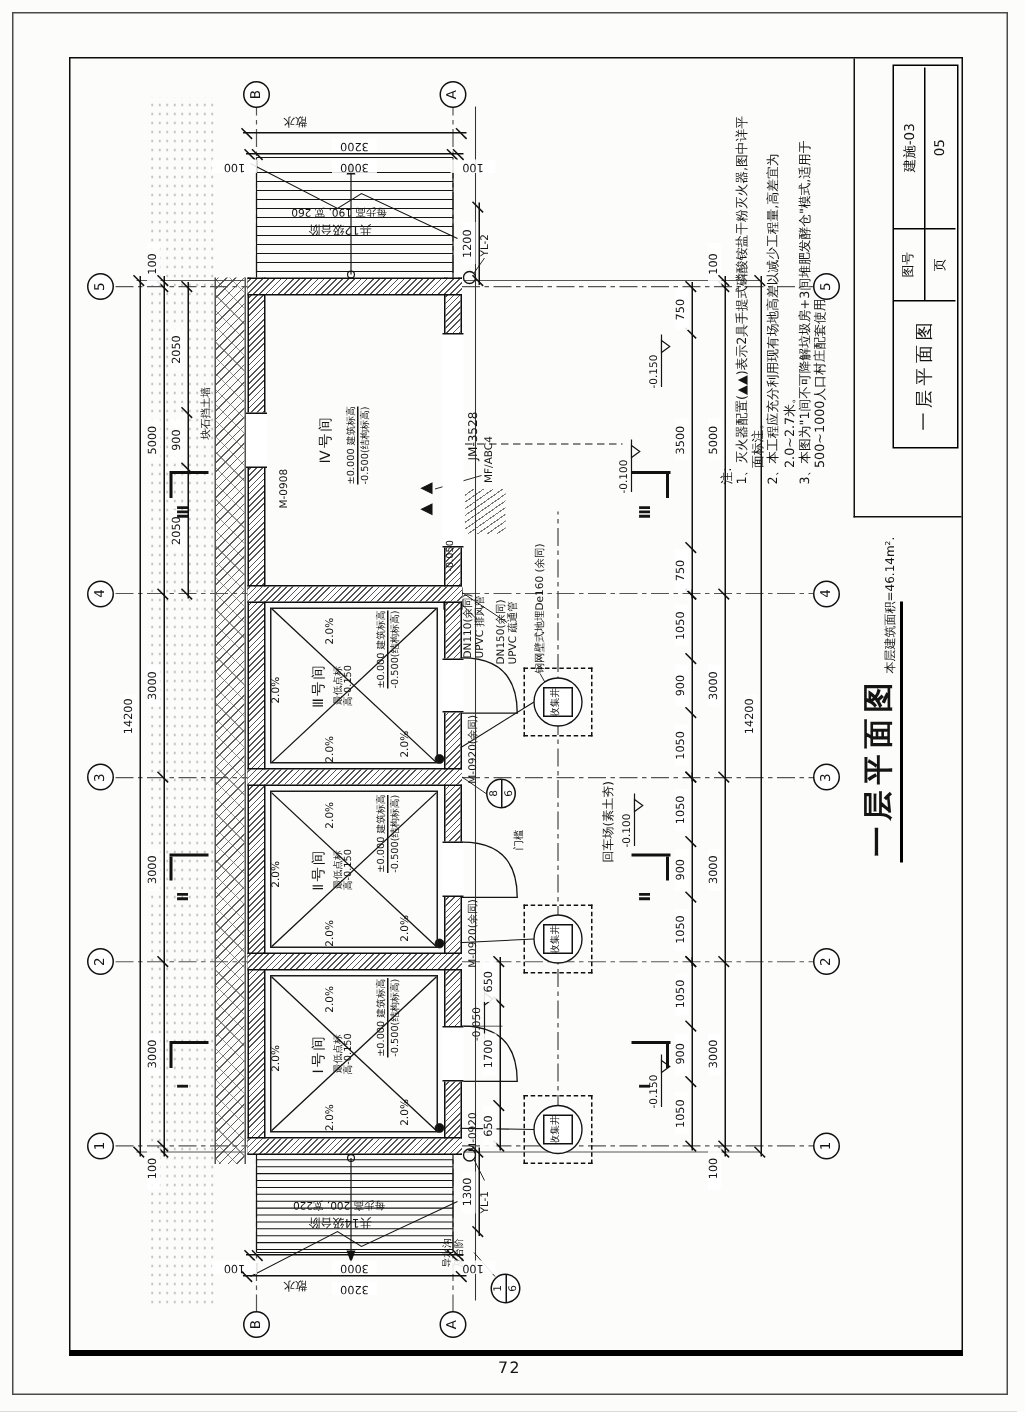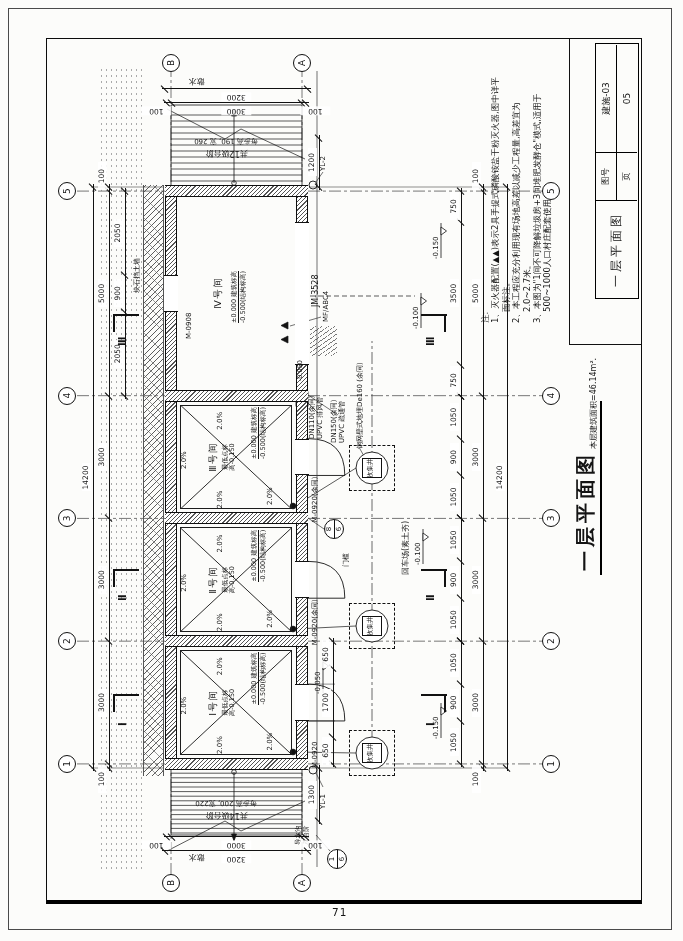--- a/index.html
+++ b/index.html
@@ -408,14 +408,14 @@
       <div class="bubble" style="left: 496.331px; top: 11px;">4</div>
       <div class="bubble" style="left: 496.331px; top: 495px;">4</div>
       <div class="bubble" style="left: 700.908px; top: 11px;">5</div>
       <div class="bubble" style="left: 700.908px; top: 495px;">5</div>
       <div class="bubble" style="left: 9px; top: 115px;">B</div>
       <div class="bubble" style="left: 9px; top: 246px;">A</div>
       <div class="bubble" style="left: 829px; top: 115px;">B</div>
       <div class="bubble" style="left: 829px; top: 246px;">A</div>
     </div>
 
-  <div class="t pageno">71</div>
+  <div class="t pageno">72</div>
 </div>
 
 </body></html>

